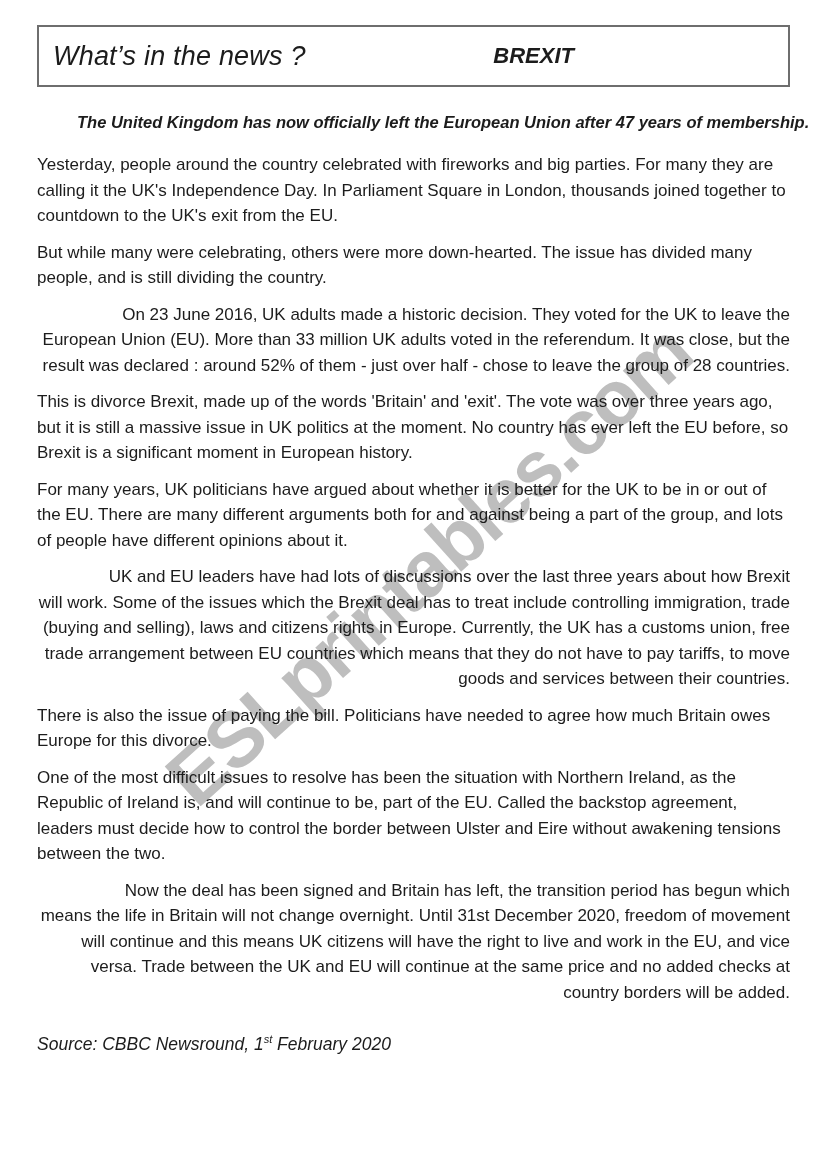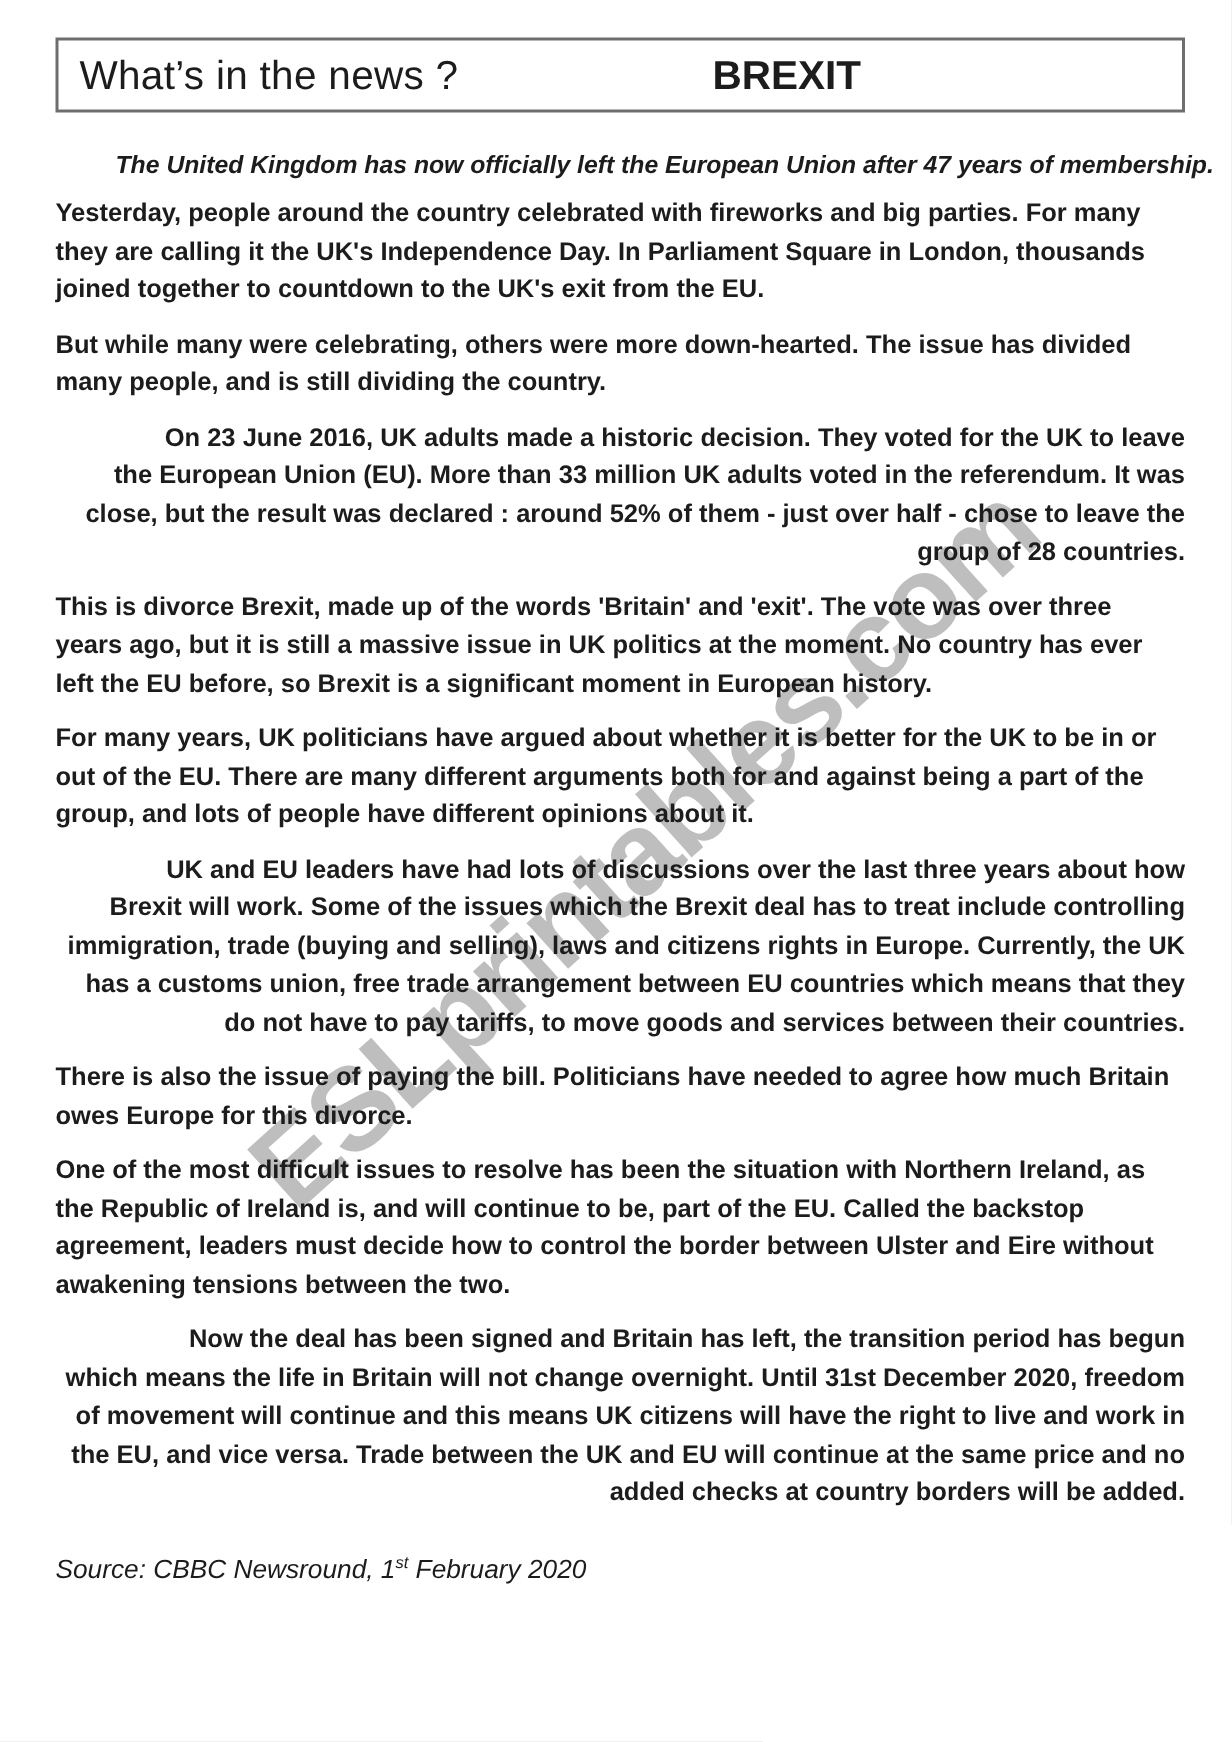--- a/index.html
+++ b/index.html
@@ -28,48 +28,48 @@
     user-select: none;
   }
   .content {
     position: relative;
     z-index: 1;
     padding: 25px 31px 0 37px;
     box-sizing: border-box;
   }
   .header-box {
     border: 2px solid #6e6e6e;
-    height: 50px;
+    height: 62px;
     display: flex;
     align-items: center;
     padding: 0 14px;
     box-sizing: border-box;
     background: transparent;
+    font-style: italic;
   }
   .header-question {
     font-size: 27px;
     letter-spacing: 0.2px;
   }
   .header-topic {
-    font-size: 27px;
+    font-size: 22px;
     font-weight: 600;
     margin-left: auto;
     margin-right: 200px;
   }
   .intro {
     margin-top: 26px;
     font-size: 16.5px;
     font-weight: bold;
     font-style: italic;
     white-space: nowrap;
     margin-left: 40px;
   }
   .article-body {
-    margin-top: 9px;
-    font-weight: bold;
+    margin-top: 20px;
   }
   .article-body p.para {
     font-size: 17px;
     line-height: 25.5px;
     margin: 0 0 11px 0;
   }
   .article-body p.para.indent {
     text-indent: 52px;
     text-align: right;
   }

